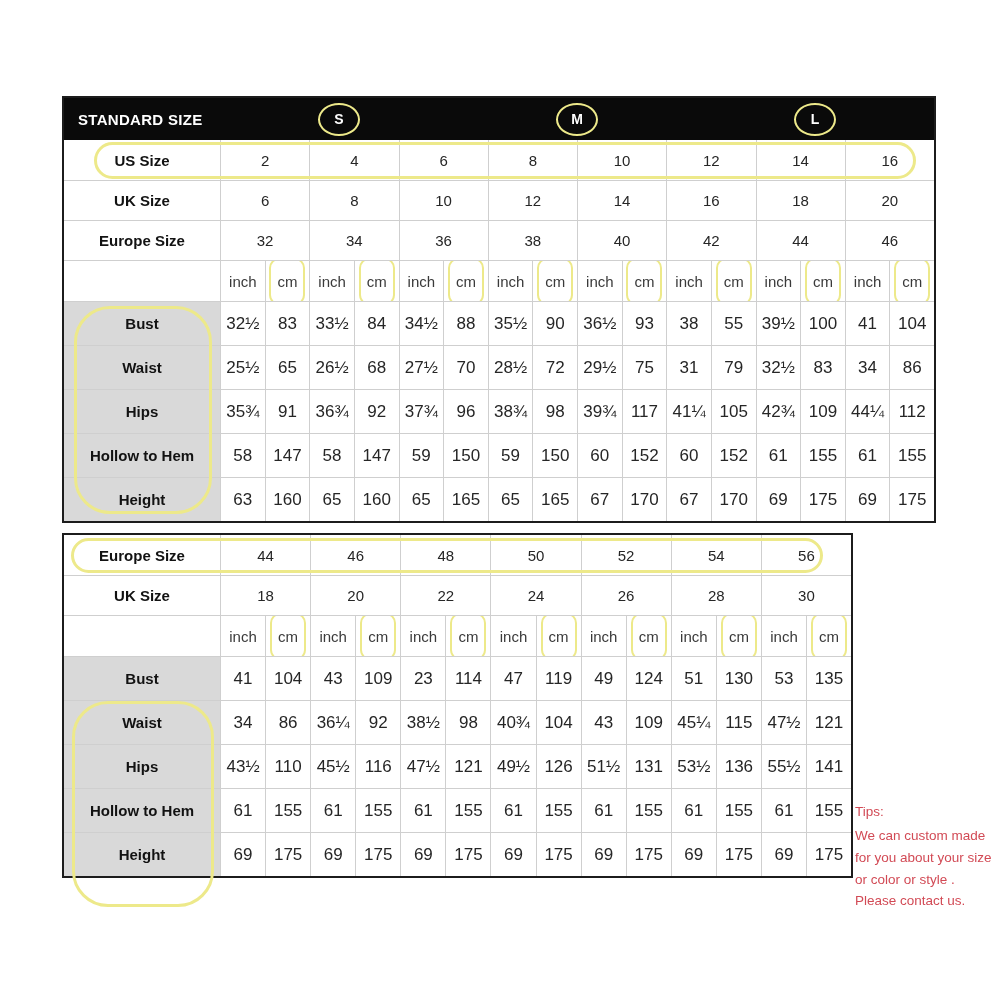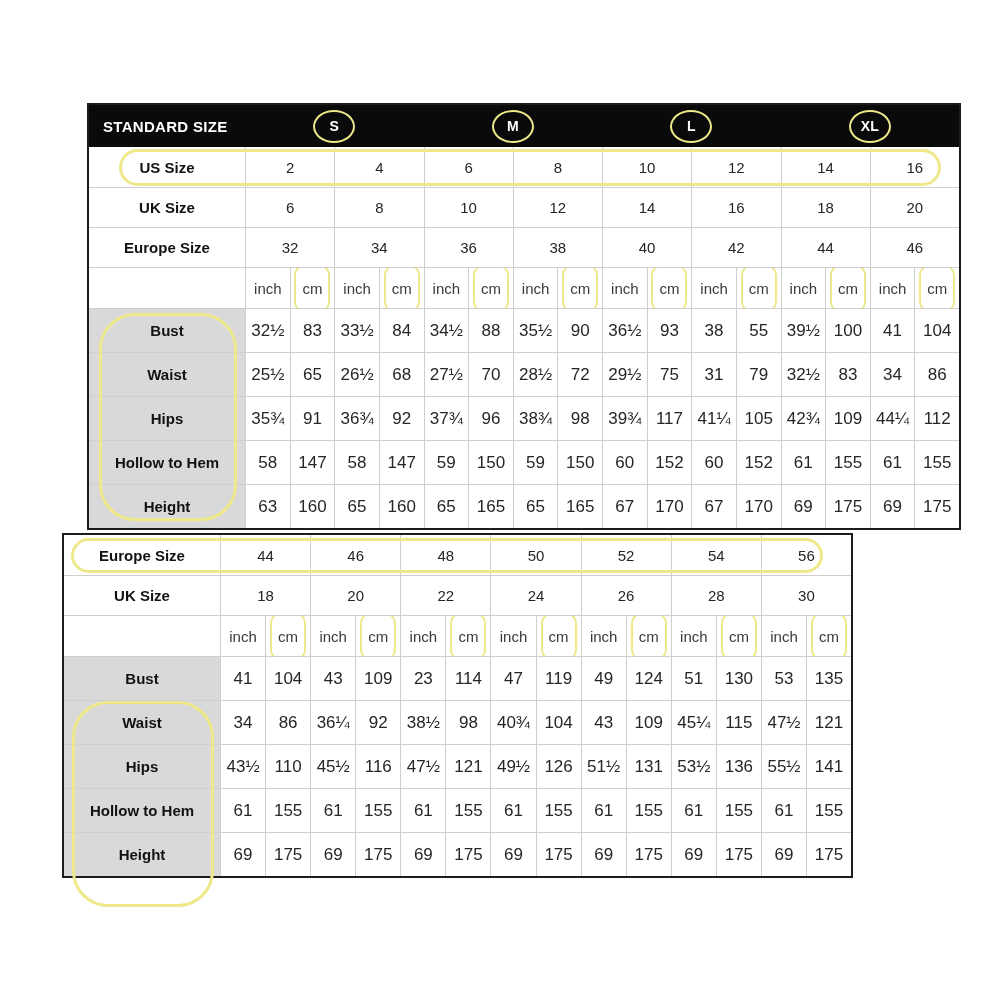--- a/index.html
+++ b/index.html
@@ -11,21 +11,21 @@
     --tips:#d24a55;       
   }
   *{margin:0;padding:0;box-sizing:border-box;}
   html,body{background:#ffffff;}
   .page{
     position:relative;width:1000px;height:1000px;background:#ffffff;overflow:hidden;
     font-family:"Liberation Sans","DejaVu Sans",sans-serif;color:var(--ink);
   }
   
   .size-table{position:absolute;border:2px solid var(--outer);background:#fff;}
-  .std-table{left:62px;top:103px;width:874px;margin-left:25px;}
+  .std-table{left:62px;top:96px;width:874px;}
   .plus-table{left:62px;top:533px;width:791px;}
 
   .t-header{display:flex;align-items:center;height:42px;background:#0a0a0a;}
   .t-header .title{width:156px;flex:0 0 156px;padding-left:14px;color:#fff;font-weight:700;font-size:15px;letter-spacing:.3px;}
   .t-header .group{flex:1;display:flex;justify-content:center;align-items:center;}
   .size-bubble{
     display:inline-flex;justify-content:center;align-items:center;
     min-width:42px;height:33px;padding:0 6px;border:2.5px solid var(--y);border-radius:50%;
     color:#fff;font-weight:700;font-size:14px;
   }
@@ -73,23 +73,20 @@
       <div class="title">STANDARD SIZE</div>
       <div class="group">
         <span class="size-bubble">S</span>
       </div>
       <div class="group">
         <span class="size-bubble">M</span>
       </div>
       <div class="group">
         <span class="size-bubble">L</span>
       </div>
-      <div class="group">
-        <span class="size-bubble">XL</span>
-      </div>
     </div>
     <div id="std-body">
         <div class="t-row size-row">
           <div class="cell label-cell">US Size</div>
           <div class="cell span2">2</div>
           <div class="cell span2">4</div>
           <div class="cell span2">6</div>
           <div class="cell span2">8</div>
           <div class="cell span2">10</div>
           <div class="cell span2">12</div>
@@ -389,14 +386,21 @@
           <div class="cell">69</div>
           <div class="cell">175</div>
           <div class="cell">69</div>
           <div class="cell">175</div>
         </div>
       </div>
     <div class="ov ov-row"></div>
     <div class="ov ov-labels"></div>
   </div>
 
+  <div class="tips">
+    <div class="tips-title">Tips:</div>
+    <div>We can custom made</div>
+    <div>for you about your size</div>
+    <div>or color or style .</div>
+    <div>Please contact us.</div>
+  </div>
 
 </div>
 
 </body></html>

